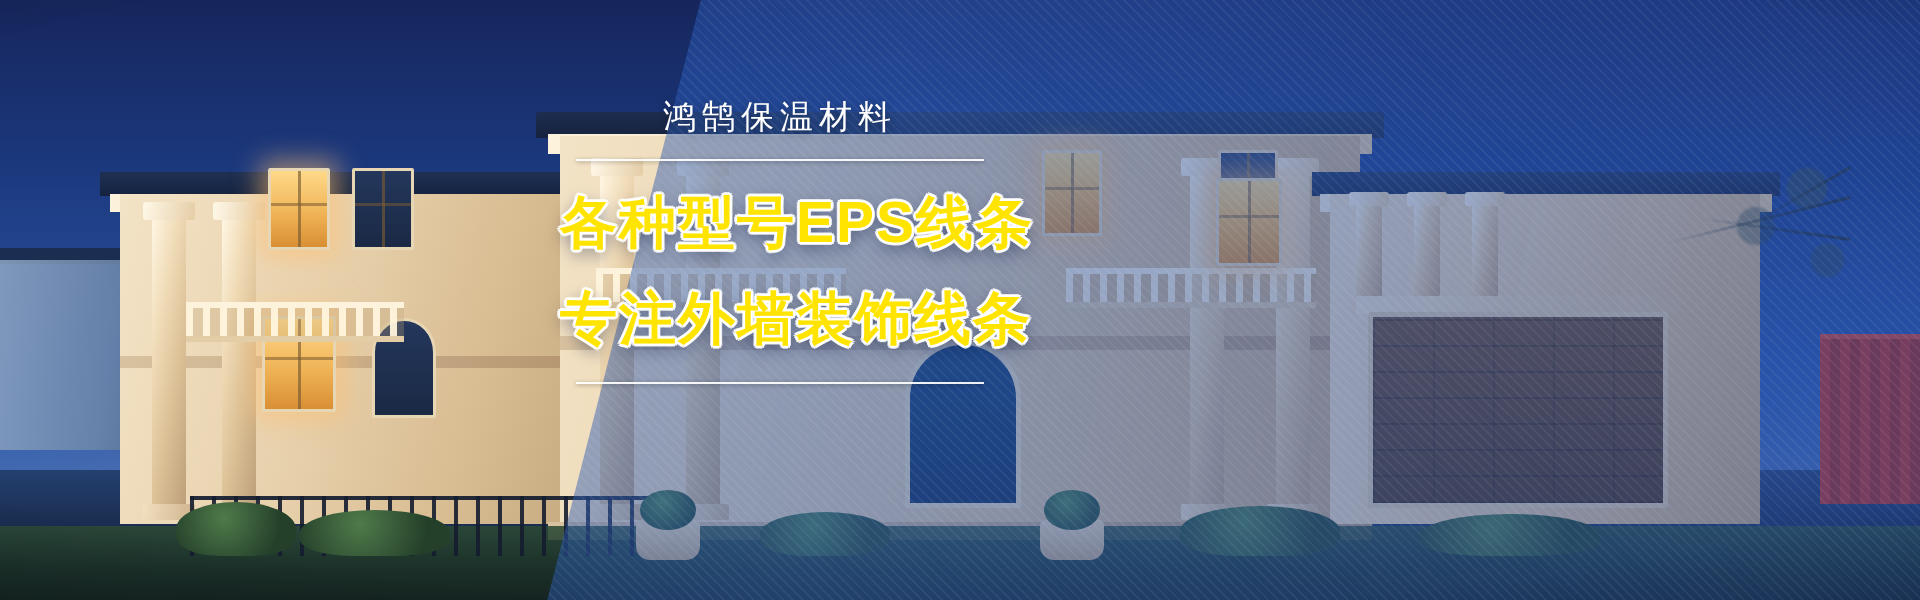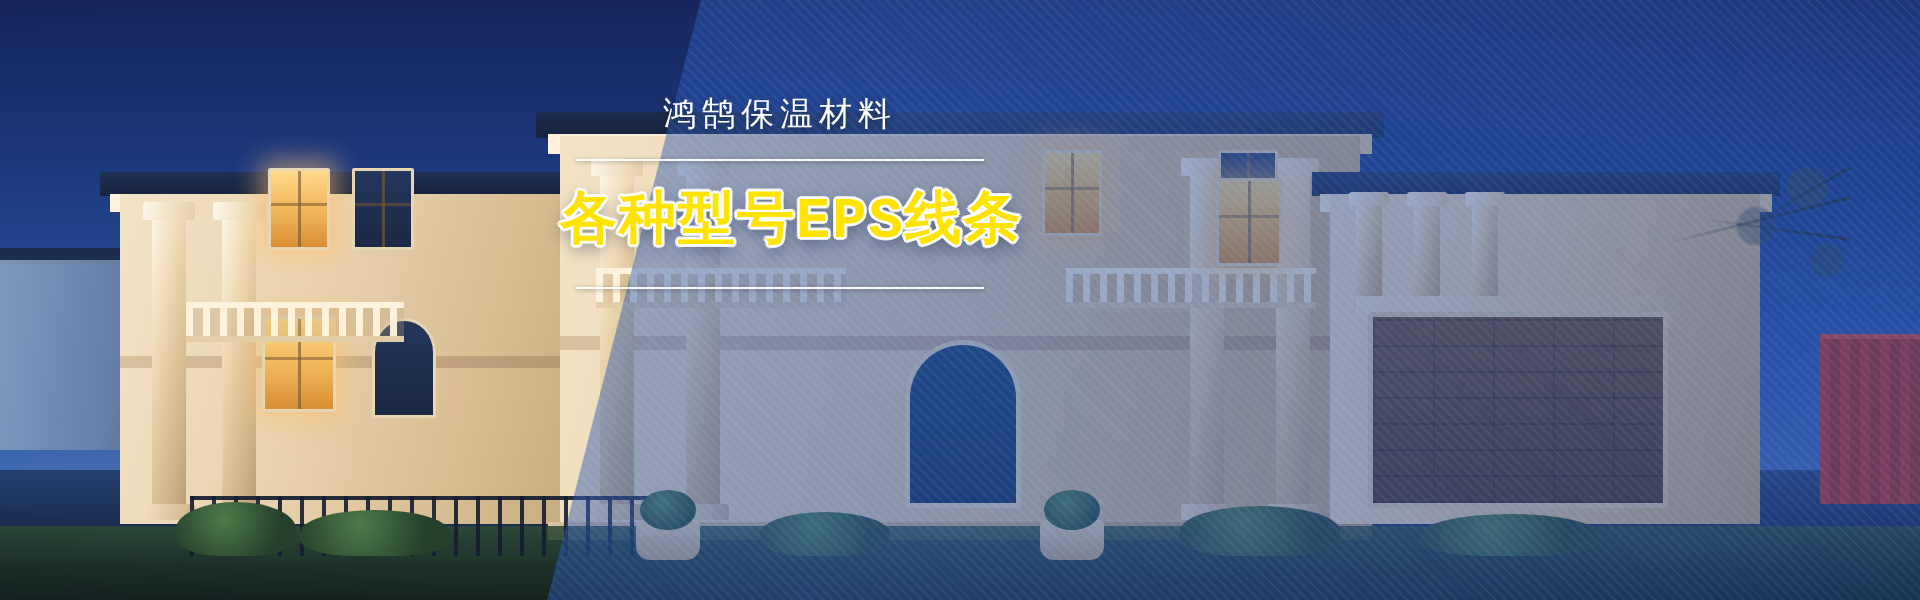--- a/index.html
+++ b/index.html
@@ -147,21 +147,21 @@
     background:repeating-linear-gradient(45deg, rgba(255,255,255,.055) 0 2px, rgba(0,0,0,0) 2px 7px);
     clip-path:polygon(36.5% 0, 100% 0, 100% 100%, 28.5% 100%); }
   .panel-edge{ position:absolute; top:0; bottom:0; left:0; right:0;
     background:linear-gradient(100deg, rgba(255,255,255,.10), rgba(255,255,255,0) 3%);
     clip-path:polygon(36.5% 0, 37.1% 0, 29.1% 100%, 28.5% 100%); }
 
   .vig{ position:absolute; inset:0; pointer-events:none;
     background:radial-gradient(130% 110% at 50% 45%, rgba(0,0,0,0) 52%, rgba(3,9,24,.50) 100%); }
 
   
-  .copy{ position:absolute; left:560px; top:96px; width:440px; text-align:center;font-family:Liberation Mono, monospace; }
+  .copy{ position:absolute; left:560px; top:96px; width:440px; text-align:center; }
 
   .sub{ font-size:33px; color:#ffffff; letter-spacing:6px; font-weight:400;
     text-shadow:0 2px 10px rgba(0,0,0,.45); line-height:1.25; white-space:nowrap; }
   .rule{ height:2px; background:rgba(255,255,255,.92); margin:22px auto 0;
     width:408px; box-shadow:0 1px 4px rgba(0,0,0,.35); }
   .rule.bottom{ margin:0 auto 20px; }
 
   .head{ margin-top:26px; }
   .head .line{ font-size:57px; font-weight:700; color:#ffe400; line-height:1.18;
     letter-spacing:2px; white-space:nowrap;
@@ -283,20 +283,21 @@
   <div class="vig"></div>
 
   <div class="copy">
 
     <div class="sub">鸿鹄保温材料</div>
 
     <div class="rule"></div>
 
     <div class="head">
       <div class="line">各种型号EPS线条</div>
+      <div class="line">专注外墙装饰线条</div>
     </div>
 
     <div class="tagwrap">
       <div class="rule bottom"></div>
     </div>
 
   </div>
 
 </div>
 

